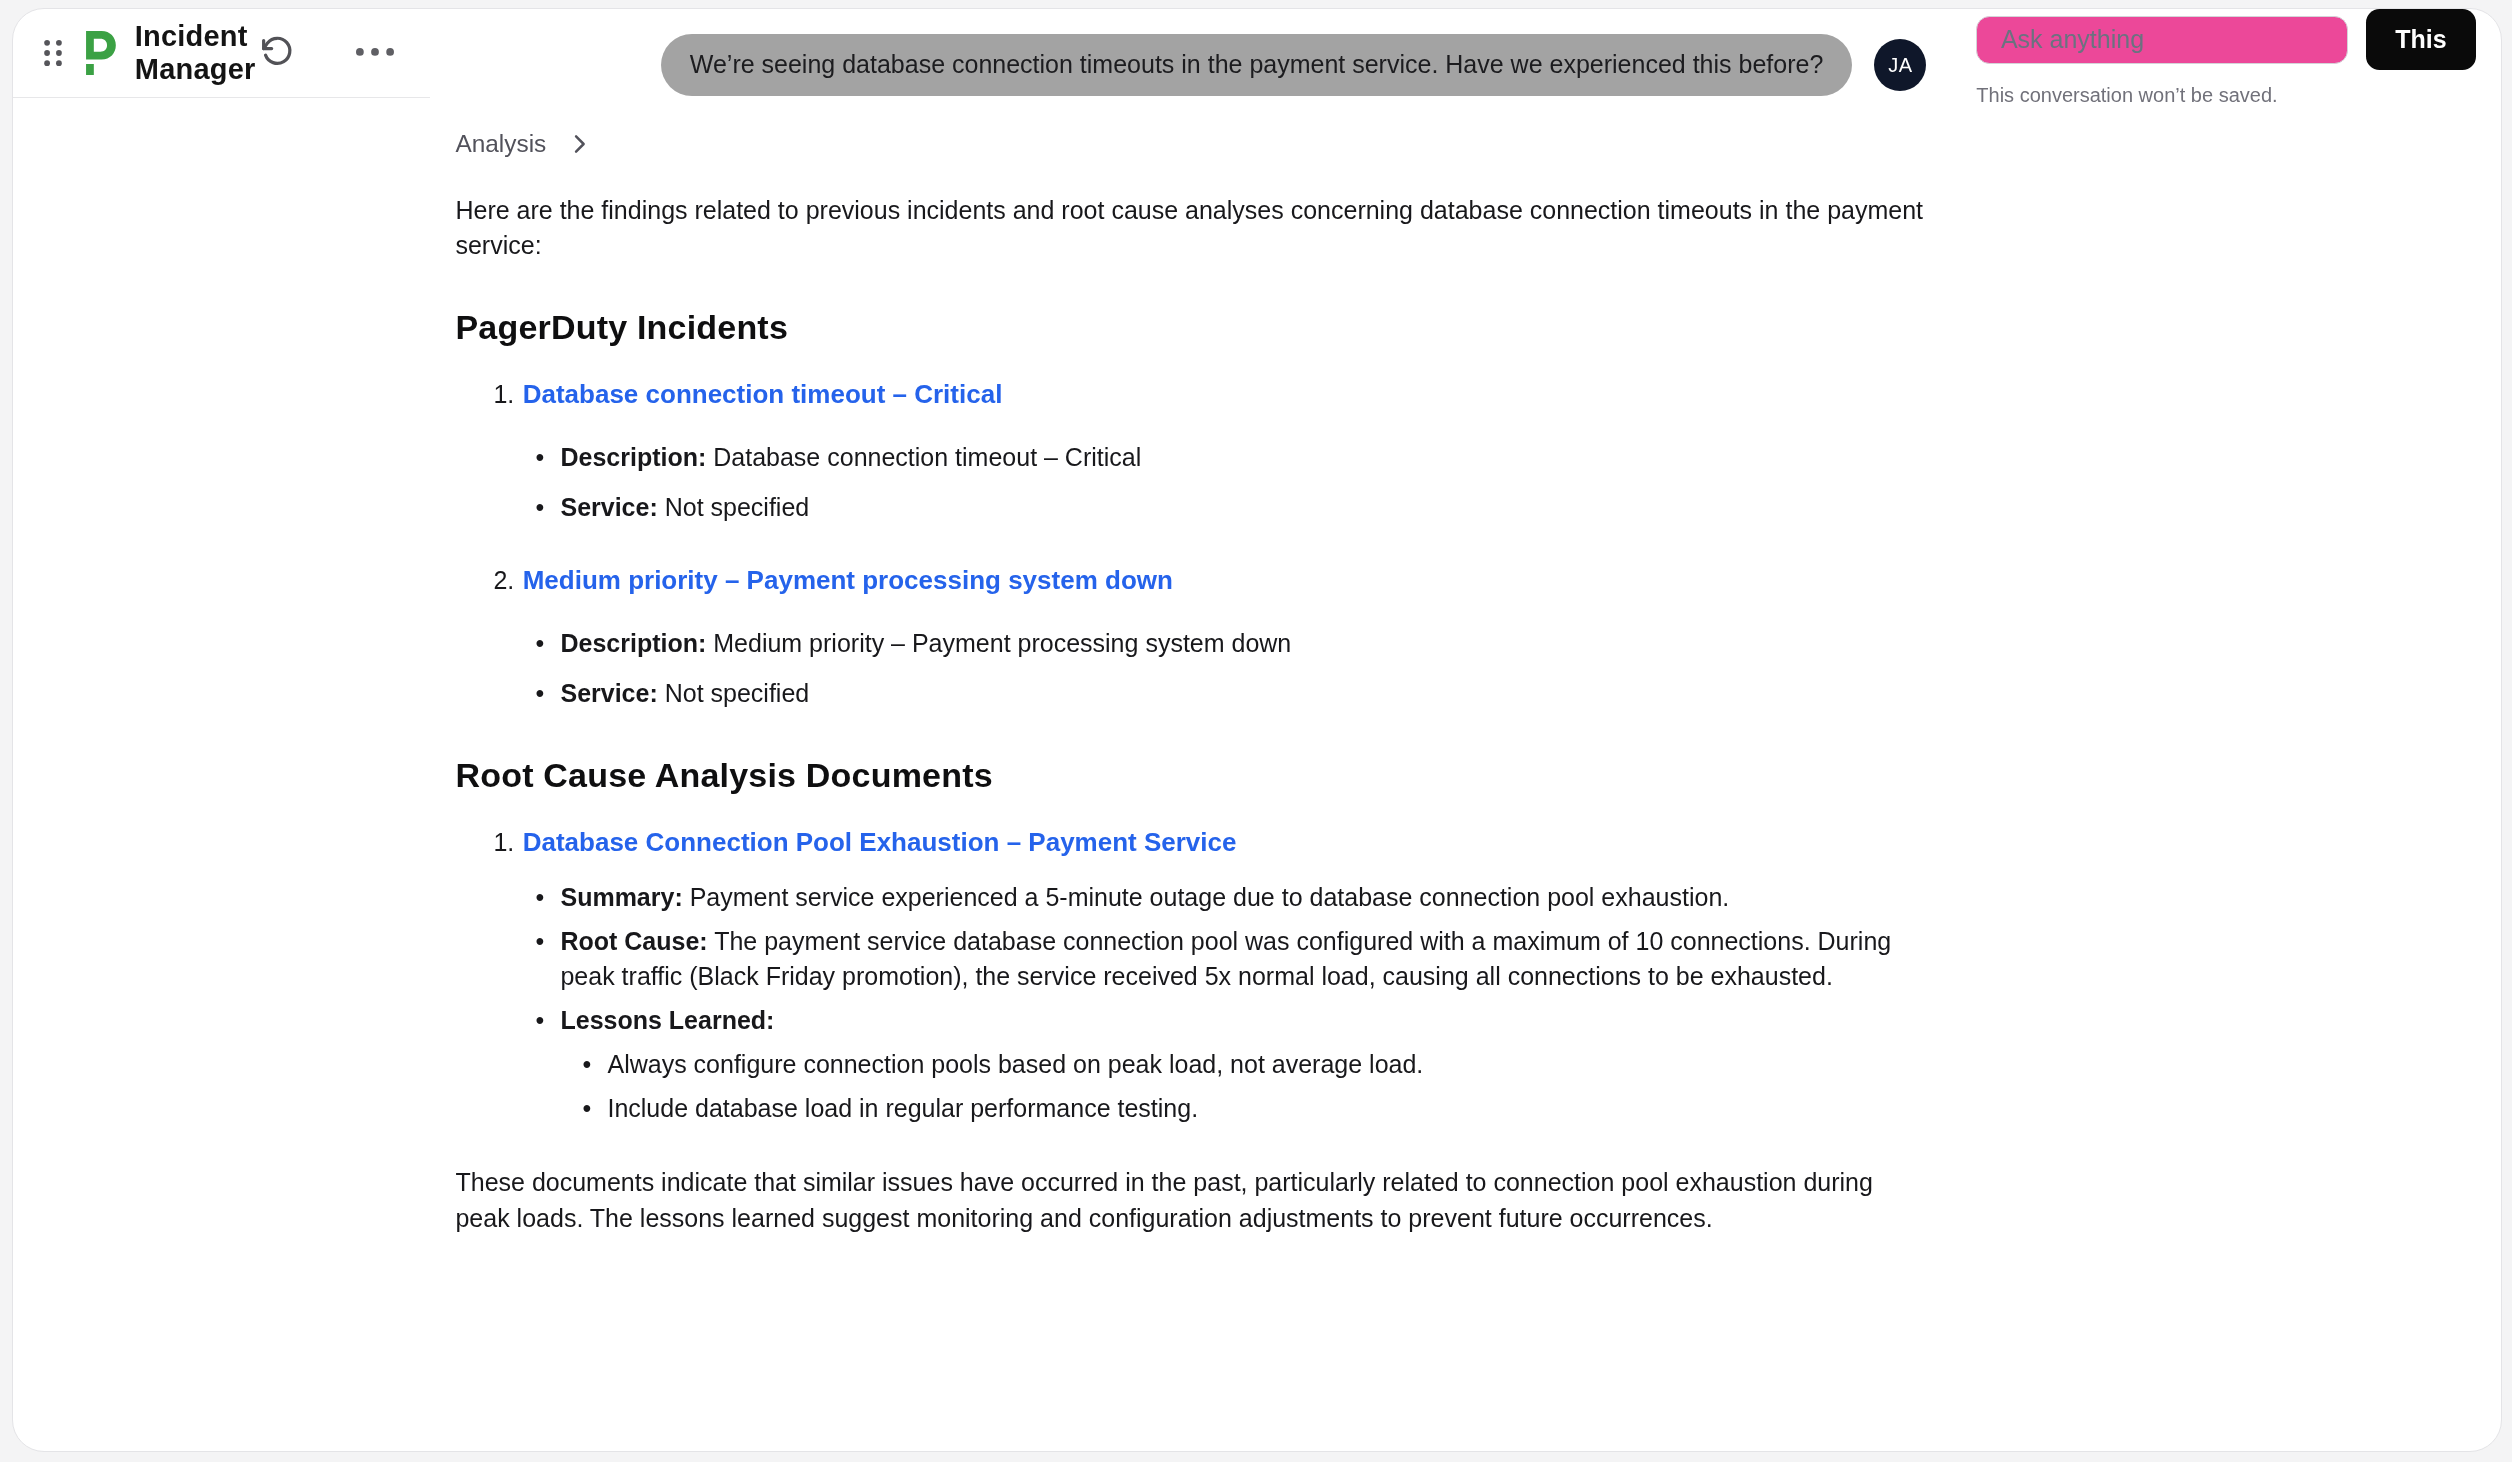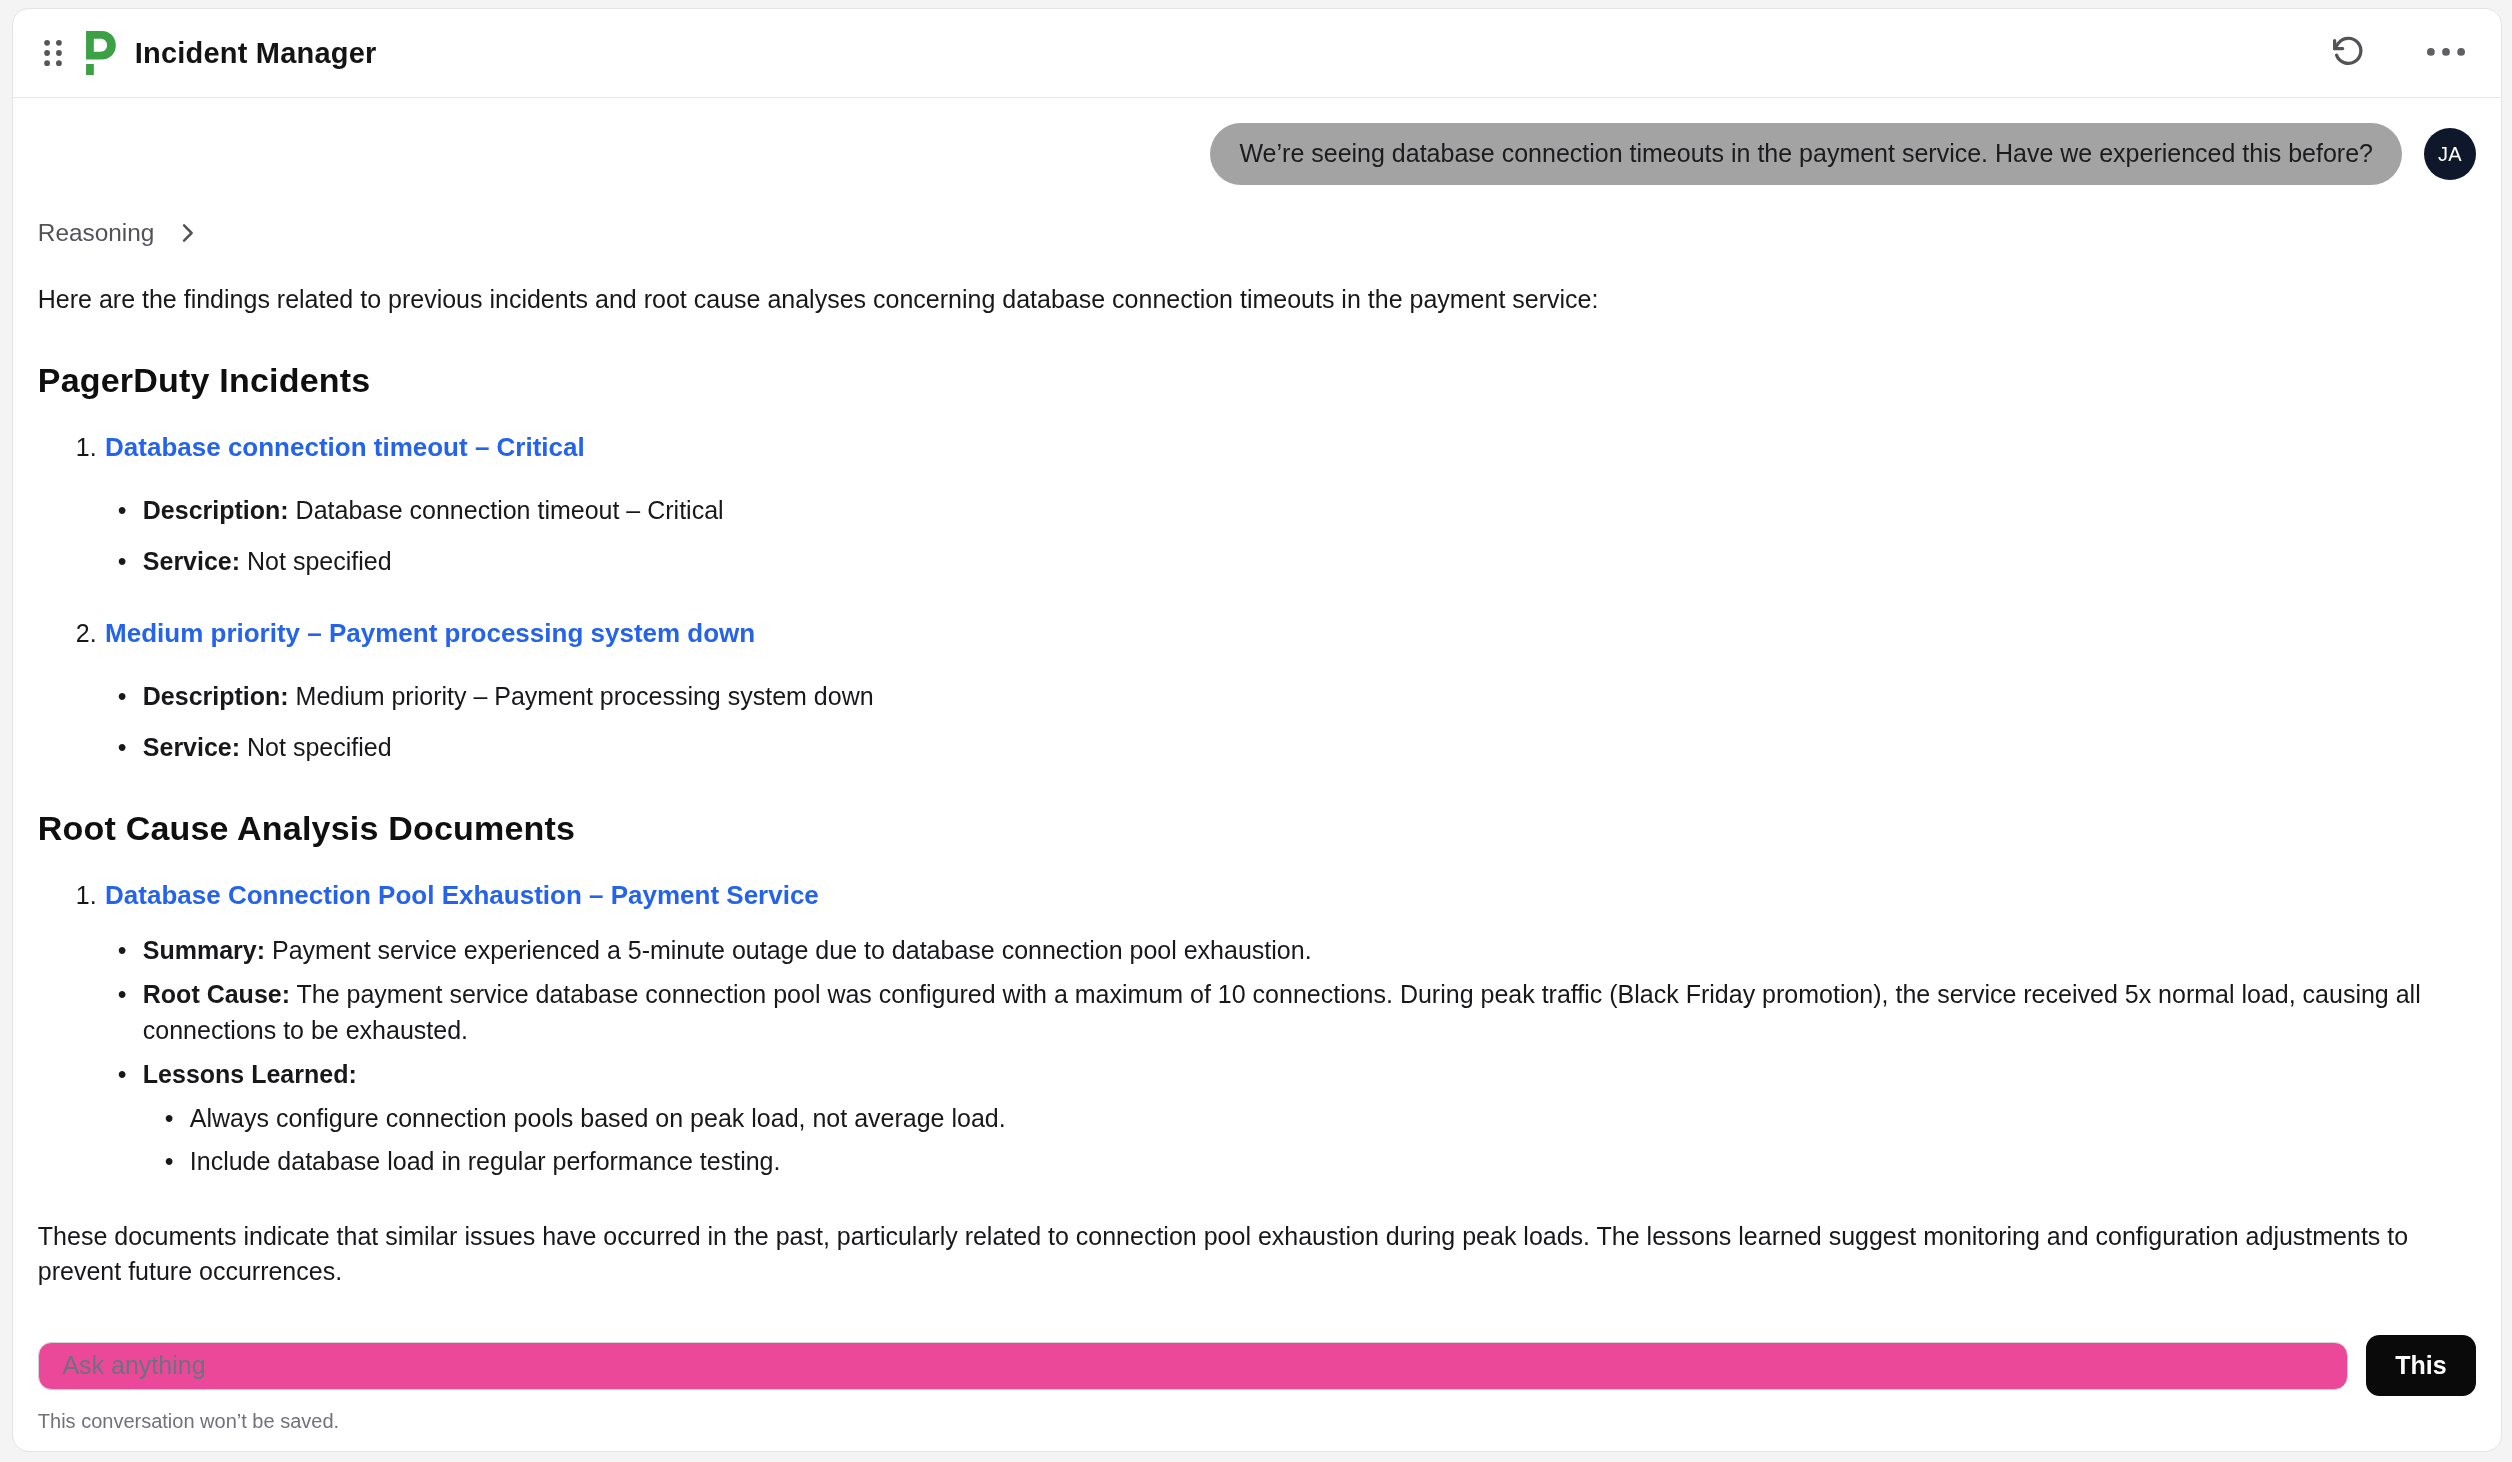--- a/index.html
+++ b/index.html
@@ -9,23 +9,23 @@
     background: #f4f4f5;
     font-family: "Liberation Sans", sans-serif;
     color: #18181b;
     overflow: hidden;
   }
   .card {
     position: absolute;
     left: 11.8px; right: 10px; top: 8.4px; bottom: 10px;
     background: #ffffff;
     border: 1.7px solid #e4e4e7;
-    border-radius: 17px;
+    border-radius: 32px;
     display: flex;
-    flex-direction: column;
+    flex-direction: row;
     overflow: hidden;
   }
   
   .header {
     height: 89px;
     flex: 0 0 89px;
     border-bottom: 1.7px solid #e7e7e9;
     display: flex;
     align-items: center;
     padding: 0 29px;
@@ -225,21 +225,21 @@
   <div class="main">
 
     <div class="msg-row">
       <div class="bubble">
         <span>We’re seeing database connection timeouts in the payment service. Have we experienced this before?</span>
       </div>
       <div class="avatar">JA</div>
     </div>
 
     <button class="reasoning">
-      <span>Reasoning</span>
+      <span>Analysis</span>
       <span style="display:flex;align-items:center;">
         <svg width="17" height="22" viewBox="0 0 10 16" fill="none" stroke="#52525b" stroke-width="1.8" stroke-linecap="round" stroke-linejoin="round">
           <path d="M2.5 2.5 L8 8 L2.5 13.5"></path>
         </svg>
       </span>
     </button>
 
     <p class="para intro">Here are the findings related to previous incidents and root cause analyses concerning database connection timeouts in the payment service:</p>
 
     

